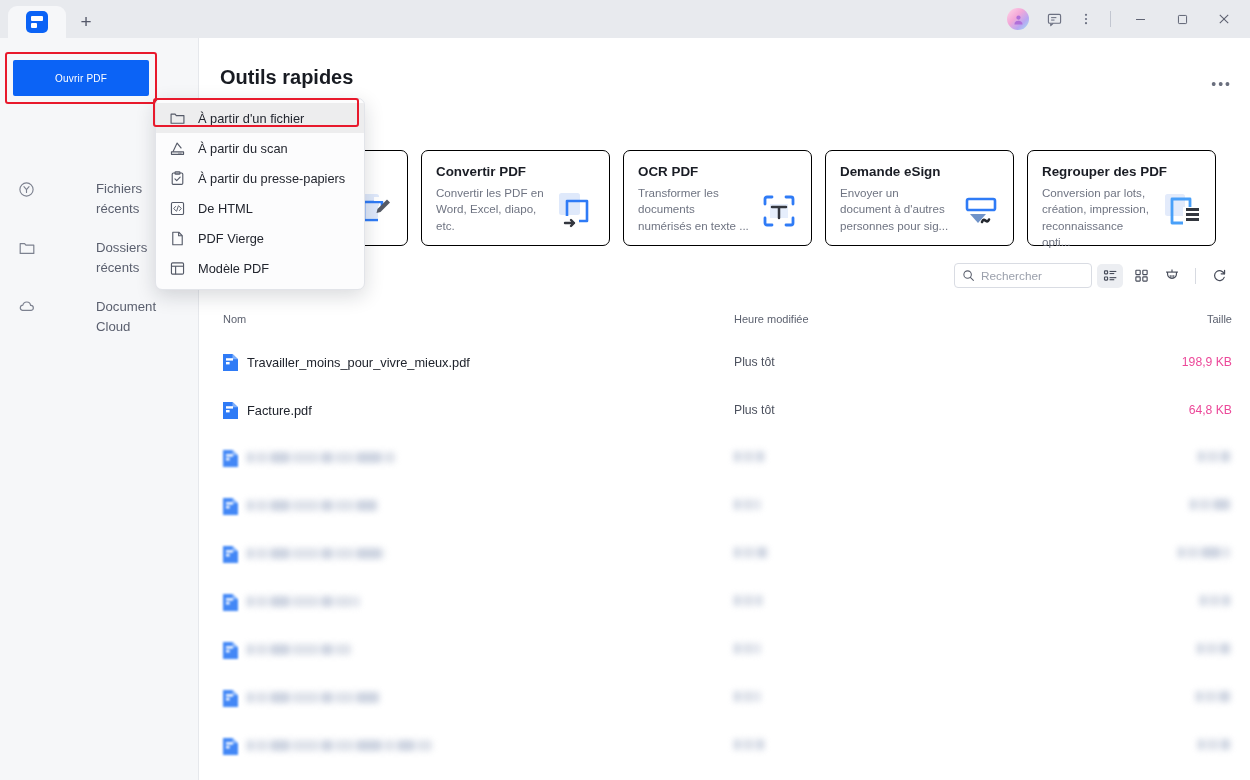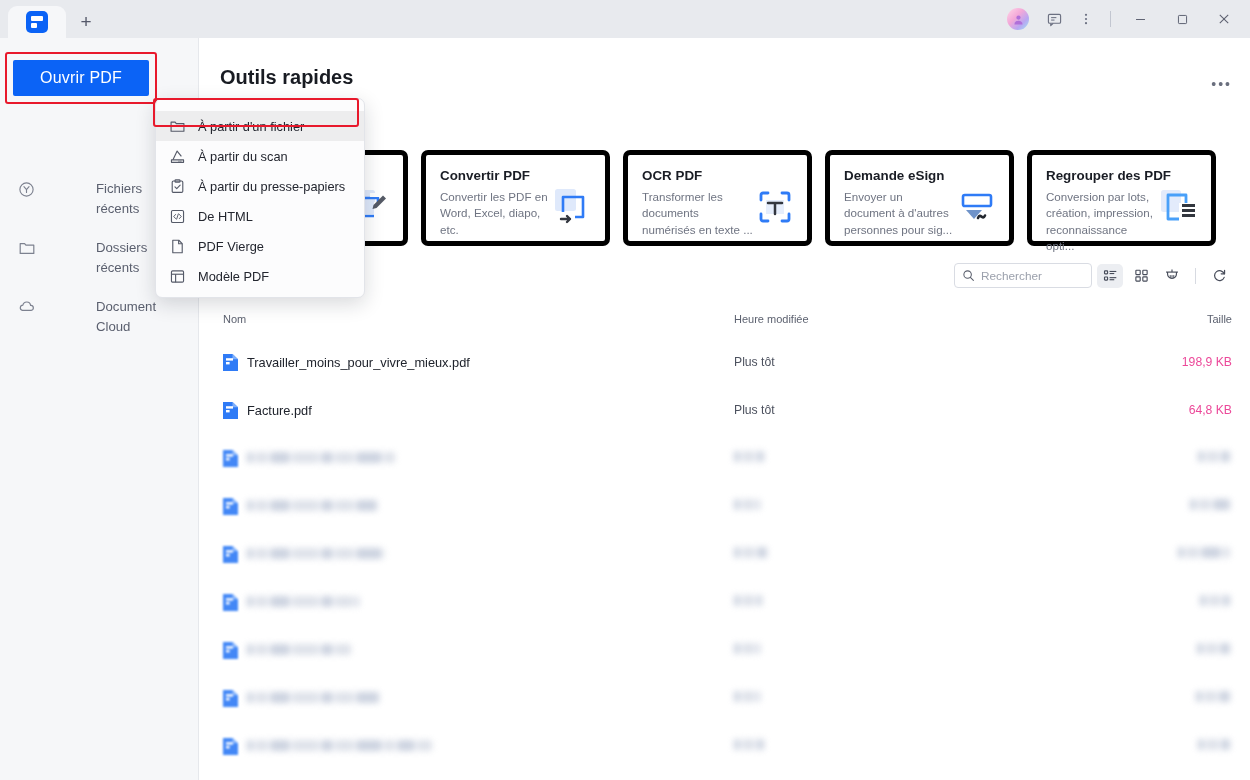--- a/index.html
+++ b/index.html
@@ -65,21 +65,21 @@
   }
 
   
   .sidebar {
     position: absolute; top: 38px; left: 0; width: 199px; height: 742px;
     background: #f6f7f9; border-right: 1px solid #e6e8ec;
   }
   .open-wrap { position: absolute; left: 13px; top: 22px; width: 136px; height: 36px; }
   .open-btn {
     width: 136px; height: 36px; background: #0b63f6; color: #fff;
-    border: none; border-radius: 2px; font-size: 16px;
+    border: none; border-radius: 2px; font-size: 10px;
     font-family: "Liberation Sans", sans-serif;
     cursor: pointer; letter-spacing: .2px;
   }
   .hl-red { position: absolute; border: 2px solid #e8192c; border-radius: 3px; pointer-events: none; }
   .plus-btn {
     position: absolute; left: 155px; top: 64px;
     width: 28px; height: 28px; display:flex; align-items:center; justify-content:center;
     color: #22252e; font-size: 21px; font-weight: 300;
   }
   .nav { position: absolute; top: 132px; left: 0; width: 199px; }
@@ -91,21 +91,21 @@
   .nav-item .ico { flex: 0 0 19px; height: 19px; color: #7d8290; display:flex;align-items:center;justify-content:center; margin-top:1px;}
   .nav-item .lbl { max-width: 130px; margin-left: 48px; }
 
   
   .main { position: absolute; top: 38px; left: 199px; width: 1051px; height: 742px; background: #fff; }
   .page-title { position: absolute; left: 21px; top: 28px; font-size: 20px; font-weight: bold; color: #181b22; }
   .more-dots { position: absolute; right: 18px; top: 38px; color: #6a6f7e; letter-spacing: 2px; font-size: 14px; }
 
   .cards { position: absolute; left: 20px; top: 112px; display: flex; gap: 13px; }
   .card {
-    width: 189px; height: 96px; border: 5px solid #000000; border-radius: 7px;
+    width: 189px; height: 96px; border: 1px solid #000000; border-radius: 7px;
     background: #fff; position: relative; padding: 13px 12px 0 14px; cursor: pointer;
   }
   .card h3 { font-size: 13.4px; color: #1a1d25; font-weight: bold; margin-bottom: 6px; }
   .card p { font-size: 11.6px; color: #6f7482; line-height: 1.42; width: 112px; }
   .card .cico { position: absolute; right: 11px; bottom: 13px; width: 42px; height: 42px; }
 
   .toolbar { position: absolute; right: 18px; top: 225px; display: flex; align-items: center; gap: 5px; }
   .search {
     width: 138px; height: 25px; border: 1px solid #d9dce3; border-radius: 4px;
     display: flex; align-items: center; padding-left: 7px; gap: 6px; background: #fff;
@@ -139,21 +139,21 @@
 
   
   .row.blur .fname, .row.blur .ftime, .row.blur .fsize { filter: blur(3.1px); opacity: .72; }
   .row.blur .fico { filter: blur(1.1px); opacity: .9; }
   .redact { display: inline-block; height: 11px; border-radius: 2px; }
 
   
   .menu {
     position: absolute; left: 155px; top: 98px; width: 210px;
     background: #fcfcfd; border: 1px solid #e2e4e9; border-radius: 7px;
-    box-shadow: 0 6px 20px rgba(20,25,40,.16); padding: 12px 0 6px 0; z-index: 40;
+    box-shadow: 0 6px 20px rgba(20,25,40,.16); padding: 4px 0 6px 0; z-index: 40;
   }
   .mi {
     display: flex; align-items: center; gap: 12px;
     height: 30px; padding: 0 10px 0 12px; font-size: 12.8px; color: #23262f; cursor: pointer;
   }
   .mi .mico { flex: 0 0 18px; height: 18px; color: #555a68; display:flex;align-items:center;justify-content:center;}
   .mi.sel { background: #ededee; }
   .menu-hl { position: absolute; left: 153px; top: 98px; width: 206px; height: 29px; border: 2px solid #e8192c; border-radius: 3px; z-index: 41; pointer-events: none; }
   svg { display: block; }
 </style>

